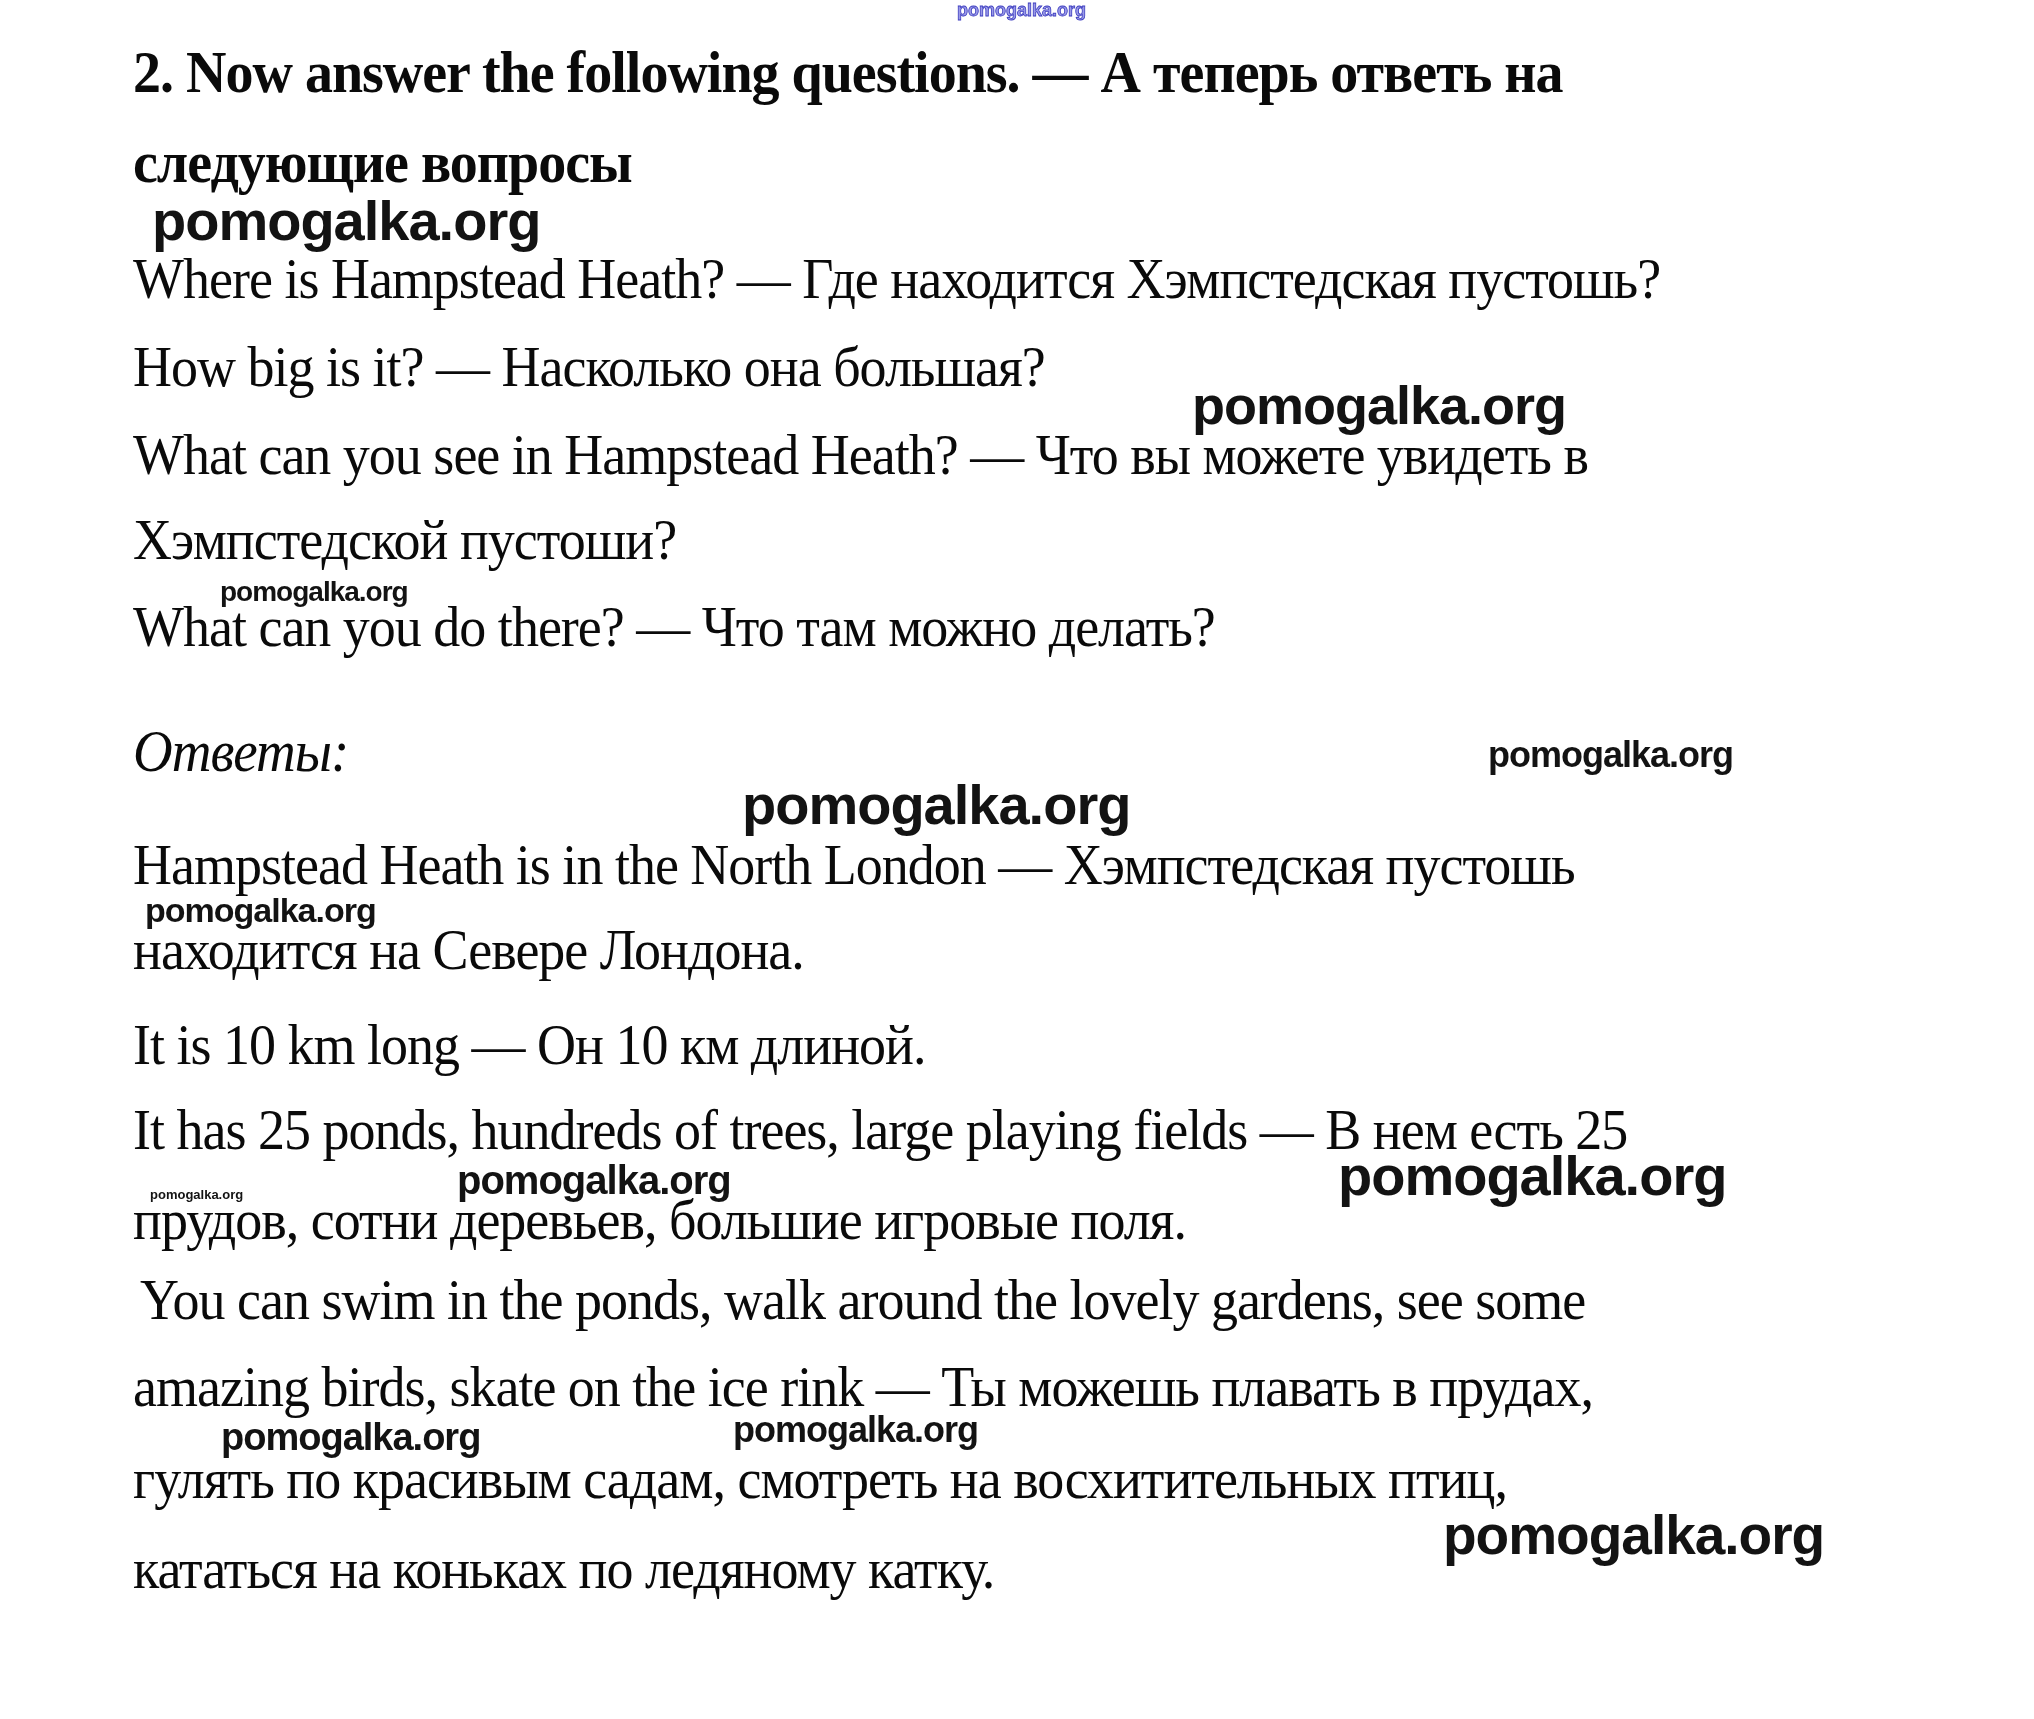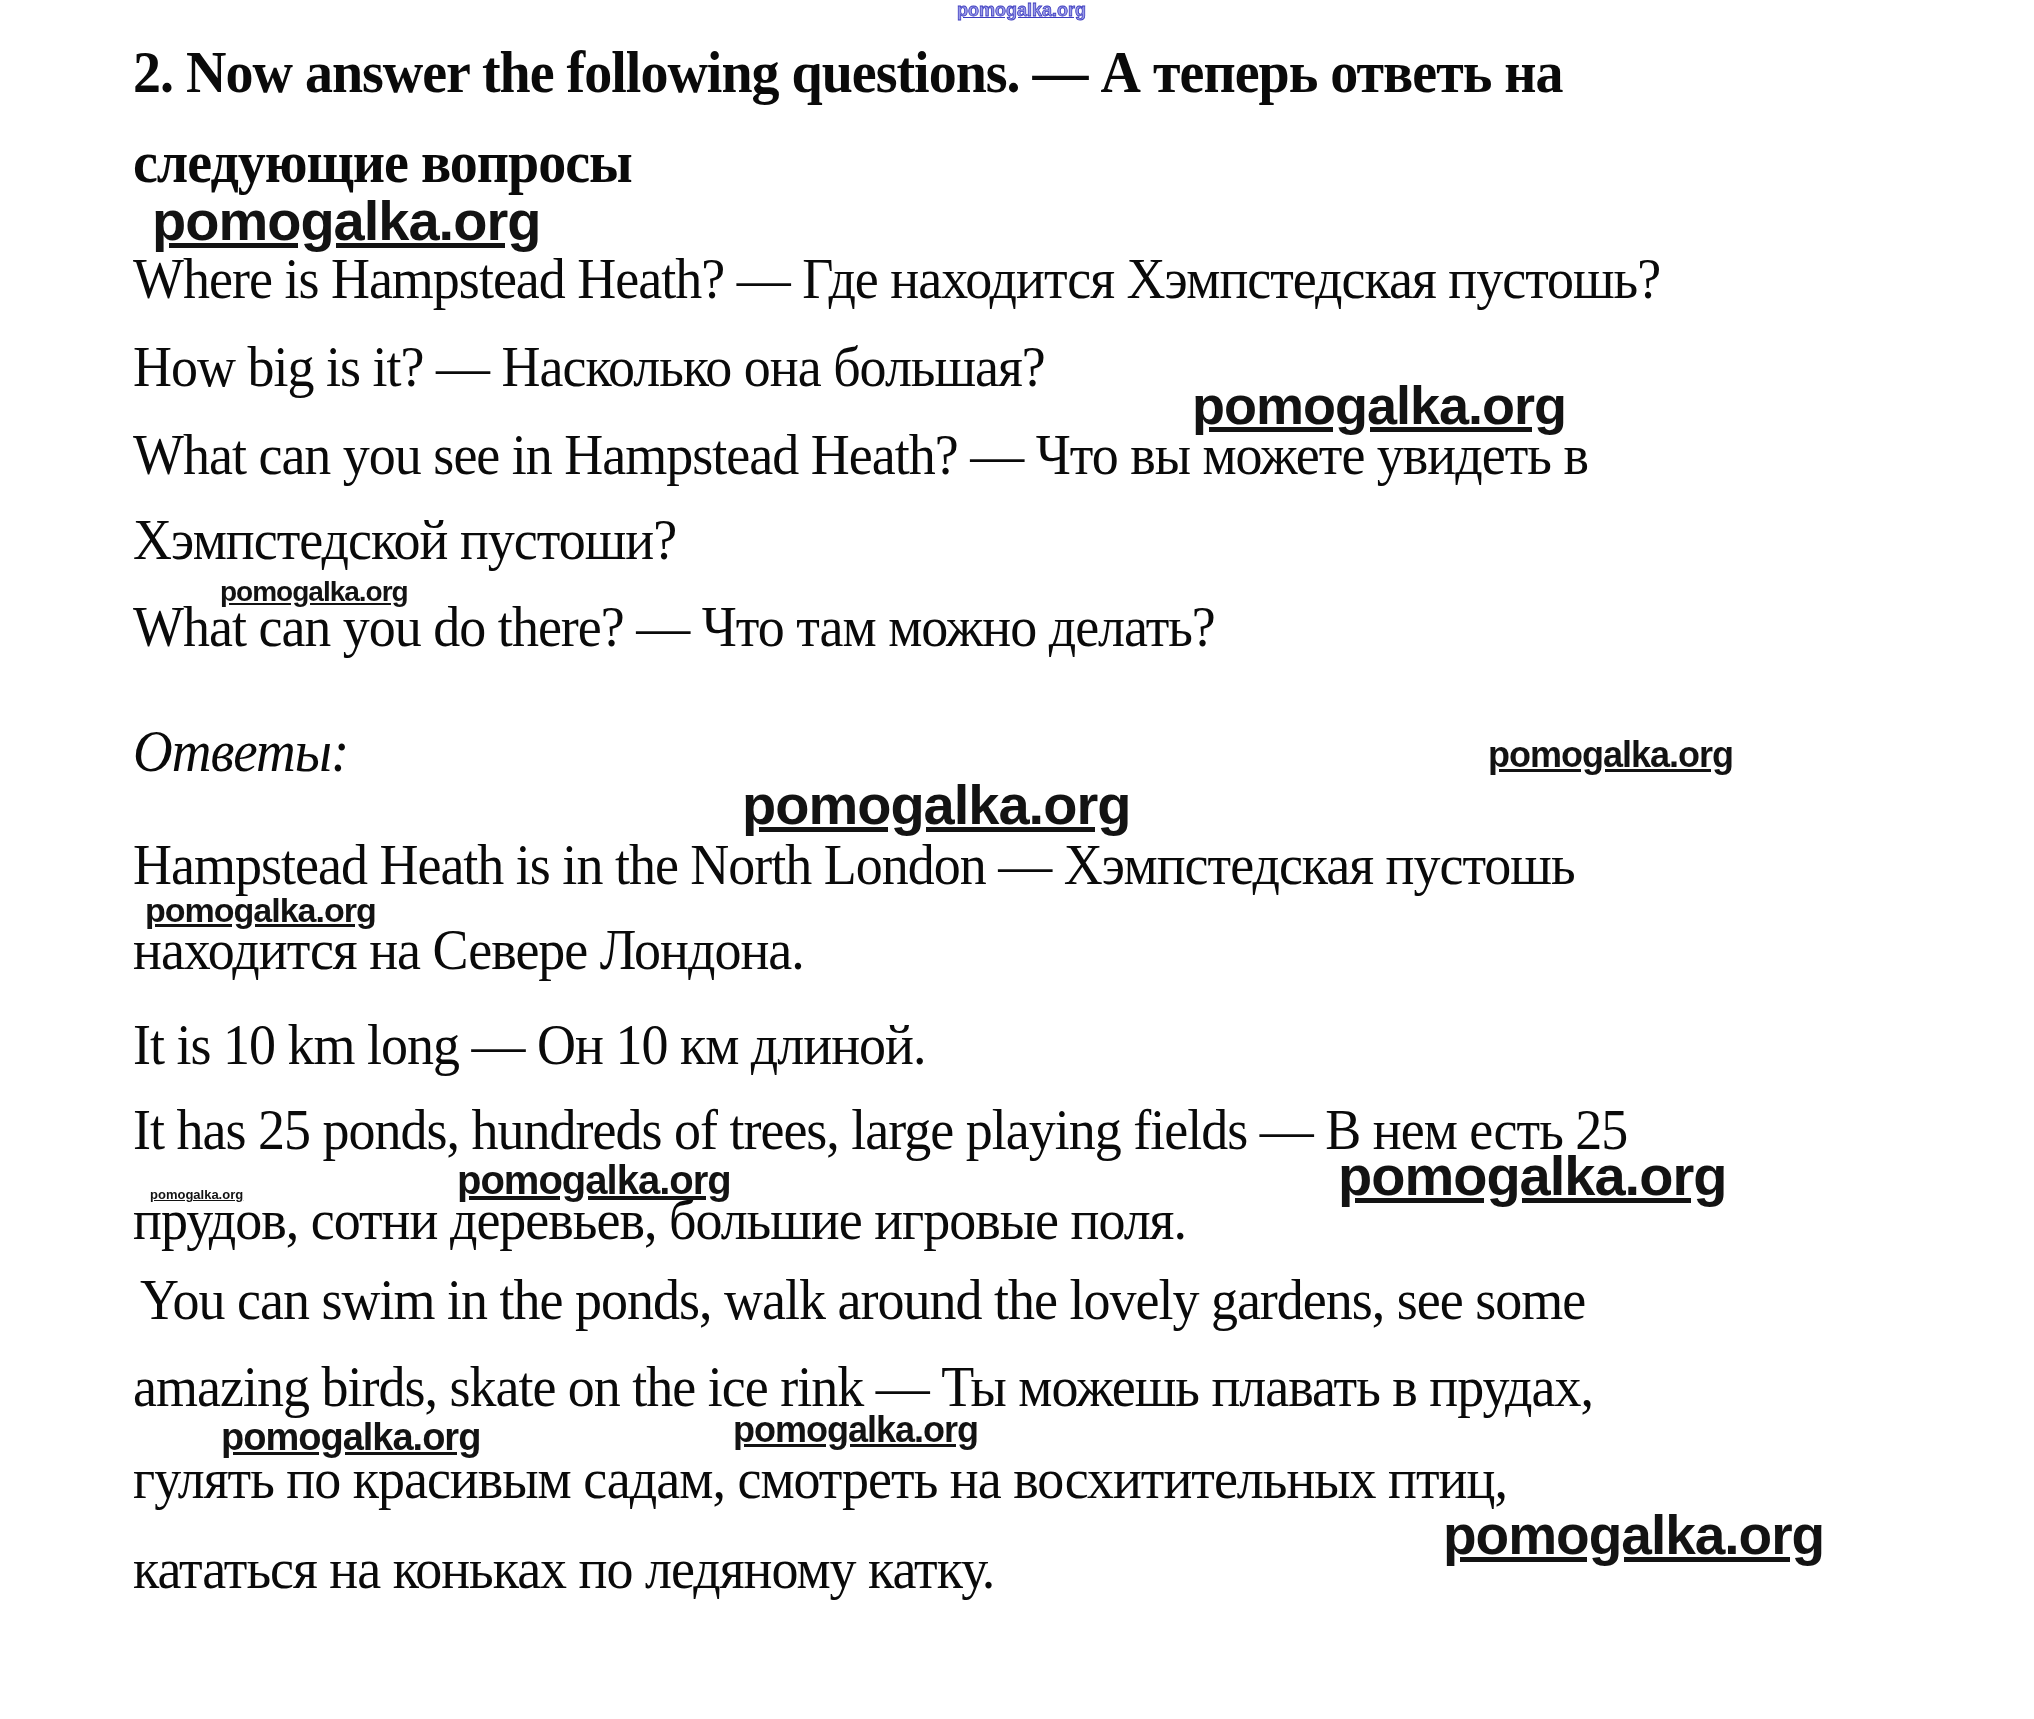--- a/index.html
+++ b/index.html
@@ -45,21 +45,20 @@
   .l17 { top: 1540px; }
   
   .wm {
     position: absolute;
     font-family: "Liberation Sans", sans-serif;
     font-weight: 700;
     color: #131313;
     white-space: nowrap;
     letter-spacing: -1px;
     line-height: 1;
-    text-decoration: underline;
   }
   .wm1  { left: 957px;  top: 1px;    font-size: 18px; font-weight: 700;
           color: #9a9ae8; -webkit-text-stroke: 0.8px #3b3bbf; letter-spacing: 0; }
   .wm2  { left: 152px;  top: 193px;  font-size: 56px; }
   .wm3  { left: 1192px; top: 378px;  font-size: 54px; }
   .wm4  { left: 220px;  top: 578px;  font-size: 28px; }
   .wm5  { left: 1488px; top: 737px;  font-size: 36px; }
   .wm6  { left: 742px;  top: 777px;  font-size: 56px; }
   .wm7  { left: 145px;  top: 893px;  font-size: 34px; }
   .wm8  { left: 150px;  top: 1188px; font-size: 13px; letter-spacing: 0; }

